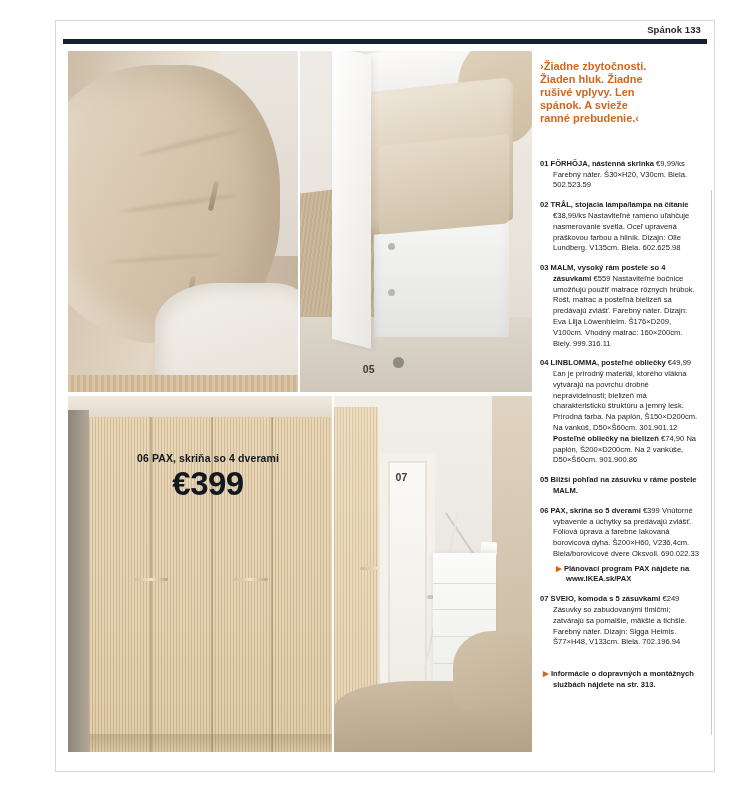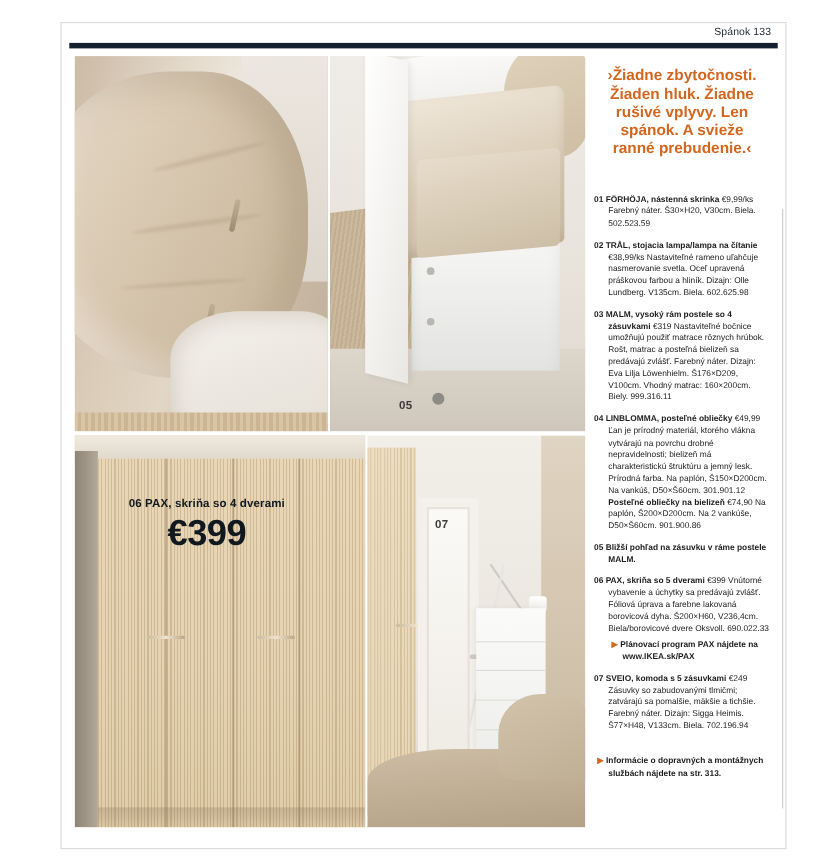--- a/index.html
+++ b/index.html
@@ -24,21 +24,21 @@
     border: 1px solid #d9d9d9;
   }
   
   #runhead {
     position: absolute;
     left: 55px; top: 24px;
     width: 660px;
     text-align: right;
     padding-right: 14px;
     font-size: 9.5px;
-    font-weight: normal;
+    font-weight: bold;
     color: #1b2430;
     letter-spacing: .1px;
   }
   #rule {
     position: absolute;
     left: 63px; top: 39px;
     width: 644px; height: 5px;
     background: #14202e;
   }
 
@@ -183,21 +183,21 @@
     border-radius:2px;
   }
   #photo-wardrobe .floorshadow {
     position:absolute; left:8%; bottom:0; width:92%; height:5%;
     background: linear-gradient(180deg,rgba(120,100,75,.25),rgba(120,100,75,.05));
   }
   
   #pax-callout {
     position:absolute;
     left: 100px; top: 452px;
-    width: 176px;
+    width: 216px;
     text-align:center;
     color:#11181f;
   }
   #pax-callout .cap {
     font-size: 10.5px; font-weight:bold; letter-spacing:.1px;
     margin-bottom:3px;
   }
   #pax-callout .price {
     font-size: 33px; font-weight:bold; letter-spacing:-.5px; line-height:1;
   }
@@ -282,23 +282,23 @@
   }
   #vrule {
     position:absolute;
     left: 711px; top: 190px;
     width: 1px; height: 545px;
     background: #c9c9c9;
   }
   #quote {
     color: #d2661f;
     font-weight: bold;
-    font-size: 14px;
+    font-size: 11px;
     line-height: 1.18;
-    text-align: center;
+    text-align: left;
     margin: 0 0 34px 0;
     white-space: pre-line;
   }
   .entry { margin-bottom: 9px; }
   .num {
     font-weight: bold;
   }
   .nm { font-weight: bold; text-align: center; }
   .pr { font-weight: normal; }
   .hang {
@@ -418,21 +418,21 @@
 
     <div class="entry hang">
       <span class="num">02</span>
       <span class="nm">TRÅL, stojacia lampa/lampa na čítanie</span>
       <span class="pr">€38,99/ks</span><span> Nastaviteľné rameno uľahčuje nasmerovanie svetla. Oceľ upravená práškovou farbou a hliník. Dizajn: Olle Lundberg. V135cm. Biela. 602.625.98</span>
     </div>
 
     <div class="entry hang">
       <span class="num">03</span>
       <span class="nm">MALM, vysoký rám postele so 4 zásuvkami</span>
-      <span class="pr">€319</span><span> Nastaviteľné bočnice umožňujú použiť matrace rôznych hrúbok. Rošt, matrac a posteľná bielizeň sa predávajú zvlášť. Farebný náter. Dizajn: Eva Lilja Löwenhielm. Š176×D209, V100cm. Vhodný matrac: 160×200cm. Biely. 999.316.11</span>
+      <span class="pr">€559</span><span> Nastaviteľné bočnice umožňujú použiť matrace rôznych hrúbok. Rošt, matrac a posteľná bielizeň sa predávajú zvlášť. Farebný náter. Dizajn: Eva Lilja Löwenhielm. Š176×D209, V100cm. Vhodný matrac: 160×200cm. Biely. 999.316.11</span>
     </div>
 
     <div class="entry hang">
       <span class="num">04</span>
       <span class="nm">LINBLOMMA, posteľné obliečky</span>
       <span class="pr">€49,99</span><span> Ľan je prírodný materiál, ktorého vlákna vytvárajú na povrchu drobné nepravidelnosti; bielizeň má charakteristickú štruktúru a jemný lesk. Prírodná farba. Na paplón, Š150×D200cm. Na vankúš, D50×Š60cm. 301.901.12 </span><span class="nm">Posteľné obliečky na bielizeň</span>
       <span class="pr">€74,90</span><span> Na paplón, Š200×D200cm. Na 2 vankúše, D50×Š60cm. 901.900.86</span>
     </div>
 
     <div class="entry hang">

